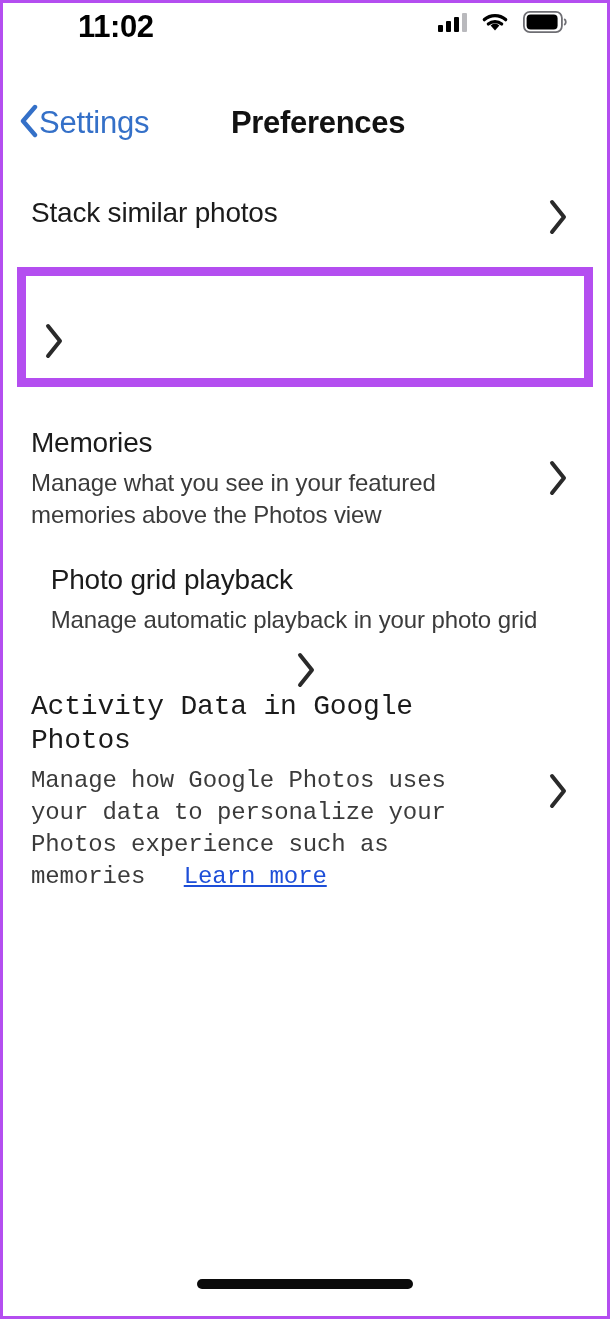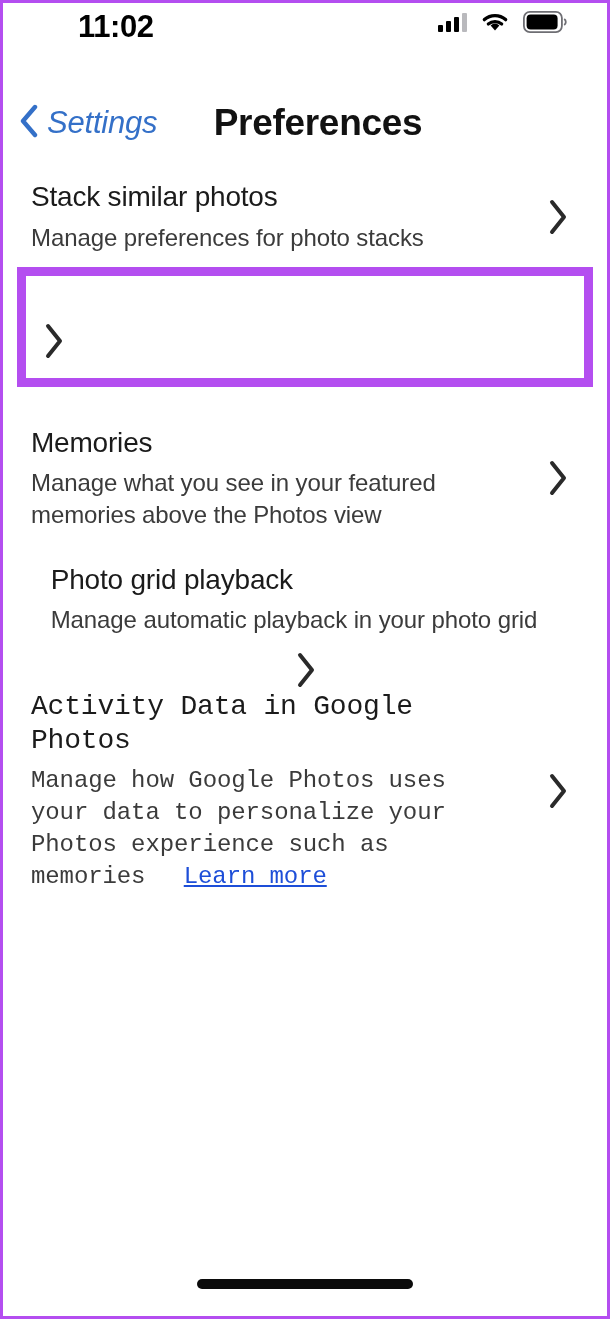--- a/index.html
+++ b/index.html
@@ -75,37 +75,35 @@
     right: 0;
     height: 68px;
   }
   .nav-back {
     position: absolute;
     left: 16px;
     top: 50%;
     transform: translateY(-50%);
     display: flex;
     align-items: center;
-    gap: 8px;
     cursor: pointer;
-    font-style: italic;
   }
   .nav-back-label {
     font-size: 31px;
     color: #3470c8;
     letter-spacing: -0.2px;
   }
   .nav-title {
     position: absolute;
     left: 0;
     right: 0;
     top: 50%;
     transform: translateY(-50%);
     text-align: center;
-    font-size: 37px;
+    font-size: 31px;
     font-weight: bold;
     color: #121212;
     letter-spacing: -0.3px;
     padding-left: 26px;
     box-sizing: border-box;
   }
 
   
   .pref-list {
     position: absolute;
@@ -227,21 +225,20 @@
       <span class="nav-back-label">Settings</span>
     </div>
     <div class="nav-title">Preferences</div>
   </div>
 
   <div class="pref-list">
 
     <div class="pref-row row-0">
       <div class="texts">
         <div class="pref-title">Stack similar photos</div>
-        <div class="pref-sub">Manage preferences for photo stacks</div>
       </div>
       <div class="chevron-cell">
         <svg width="22" height="38" viewBox="0 0 22 38">
           <polyline points="5,4 17,19 5,34" fill="none" stroke="#2a2a2a" stroke-width="4" stroke-linecap="round" stroke-linejoin="round"></polyline>
         </svg>
       </div>
     </div>
 
     <div class="pref-row row-1">
       <div class="chevron-cell">

